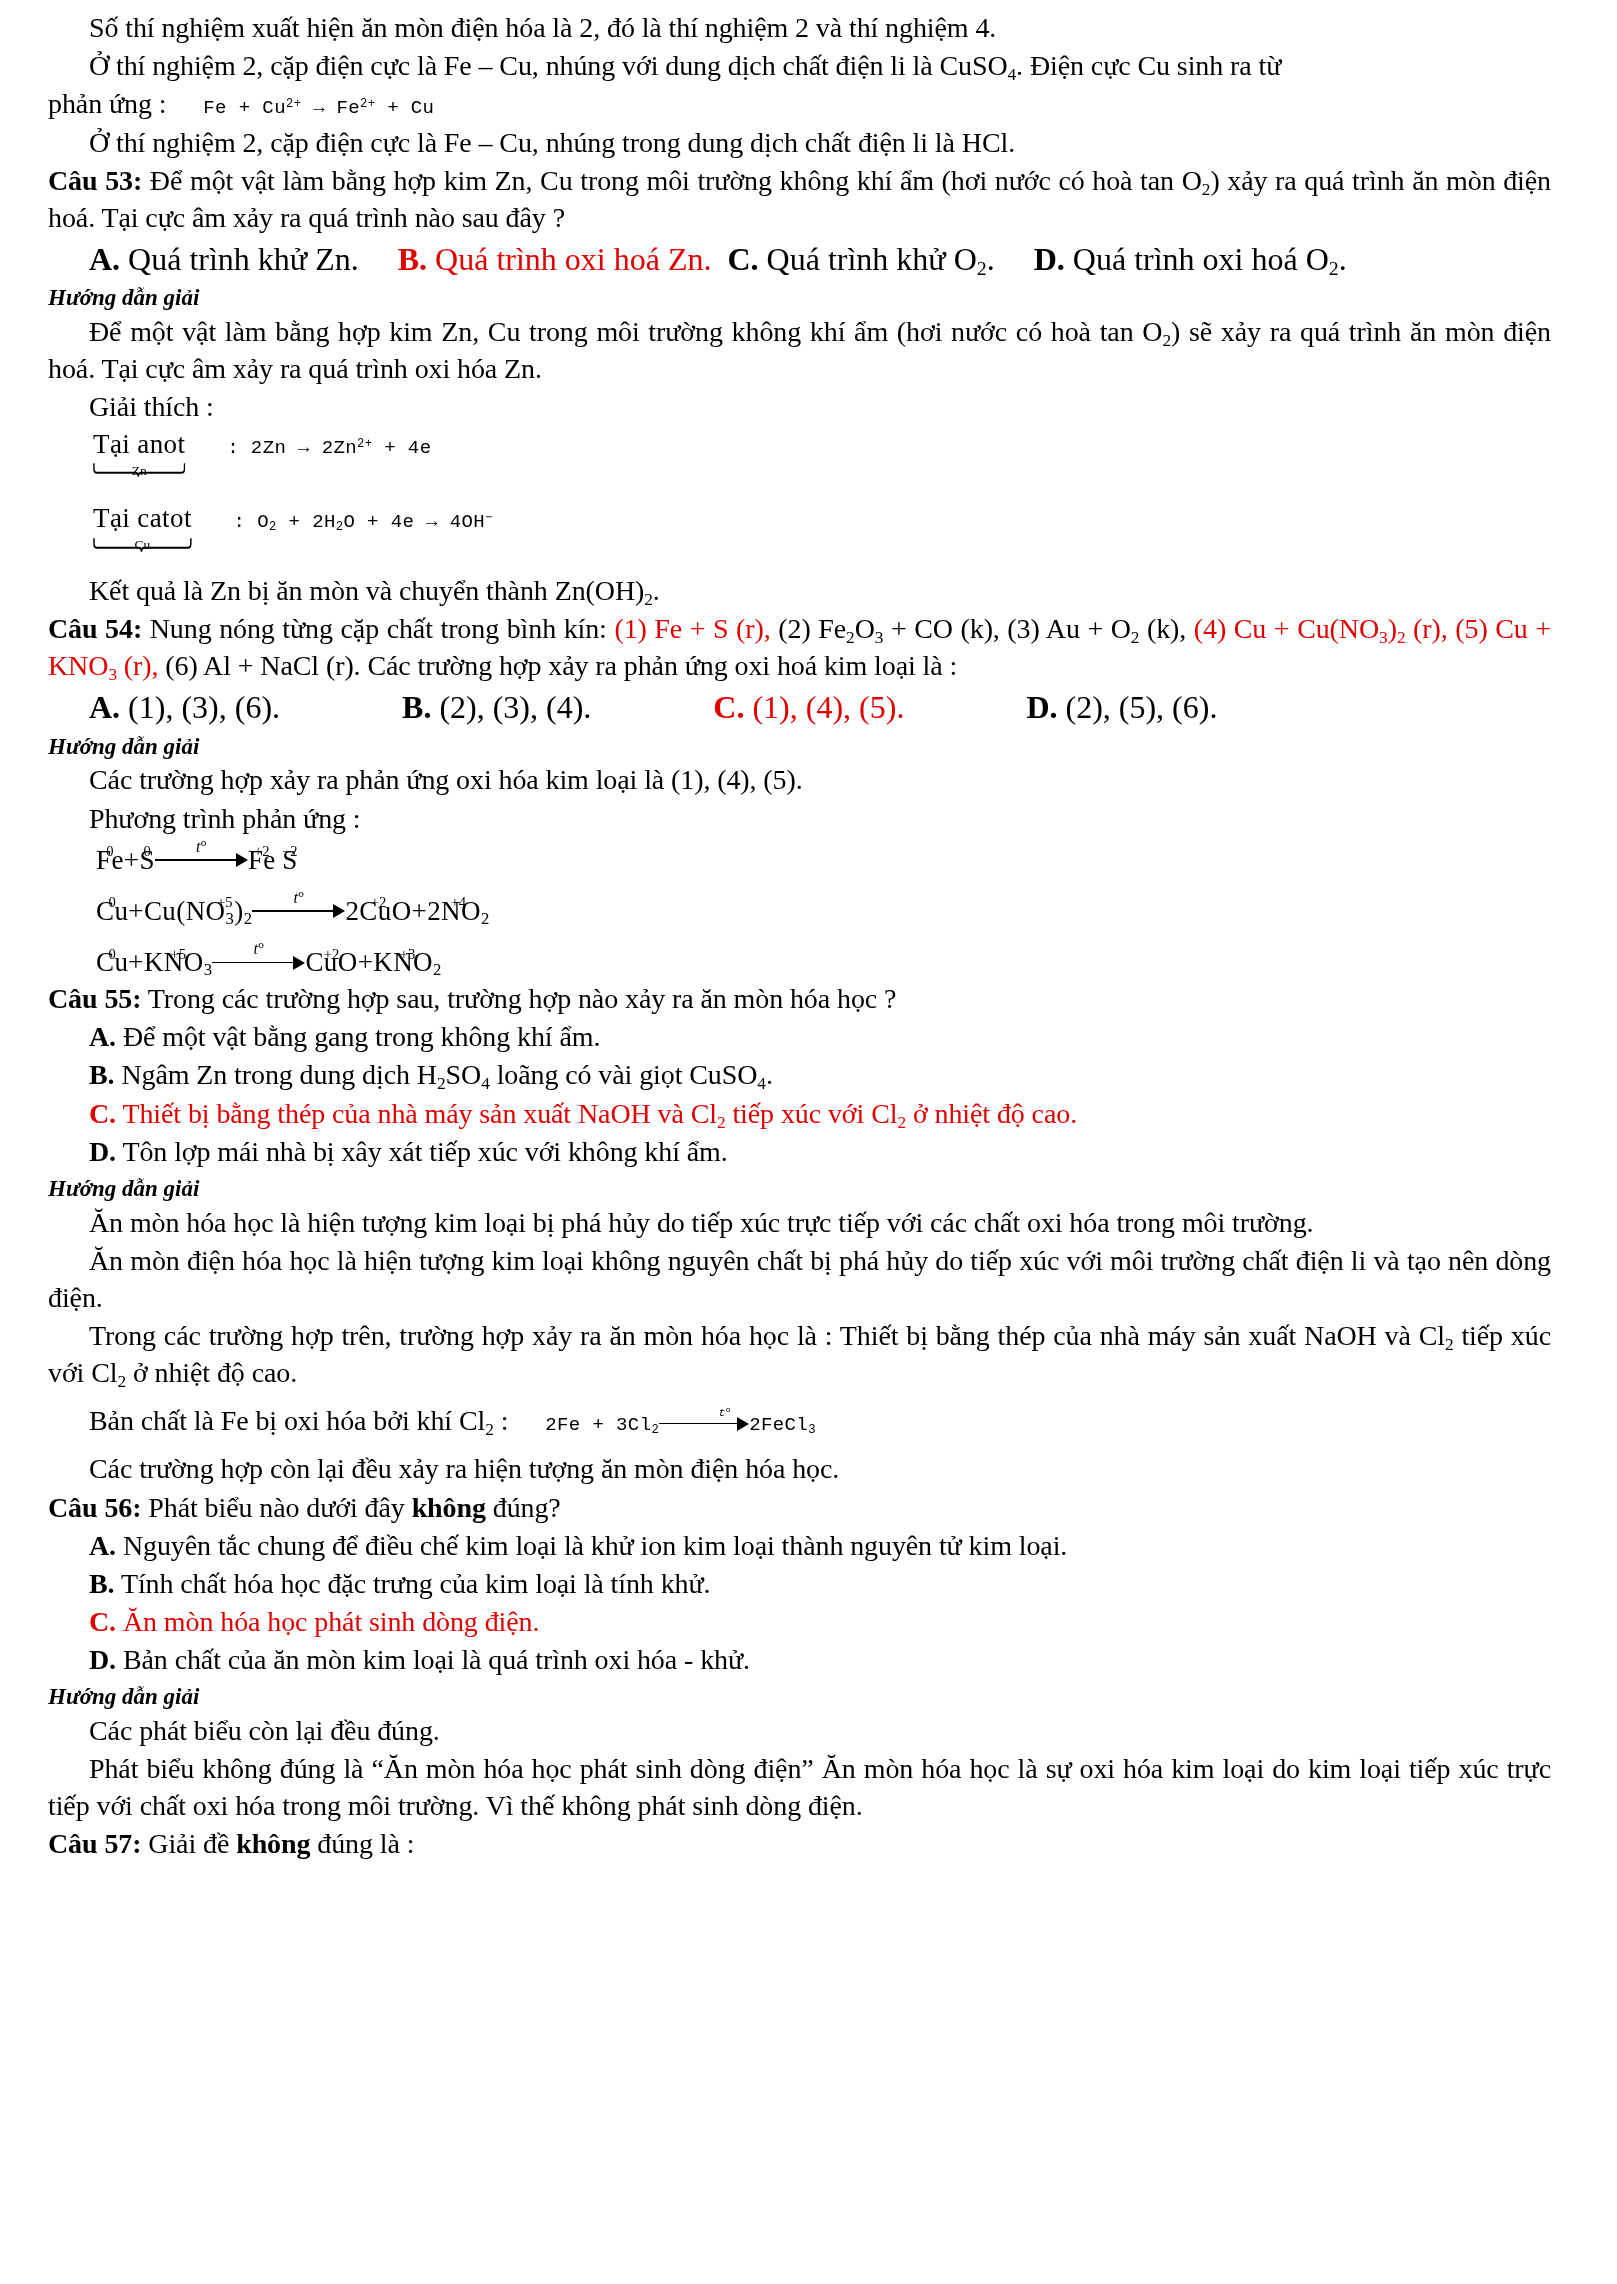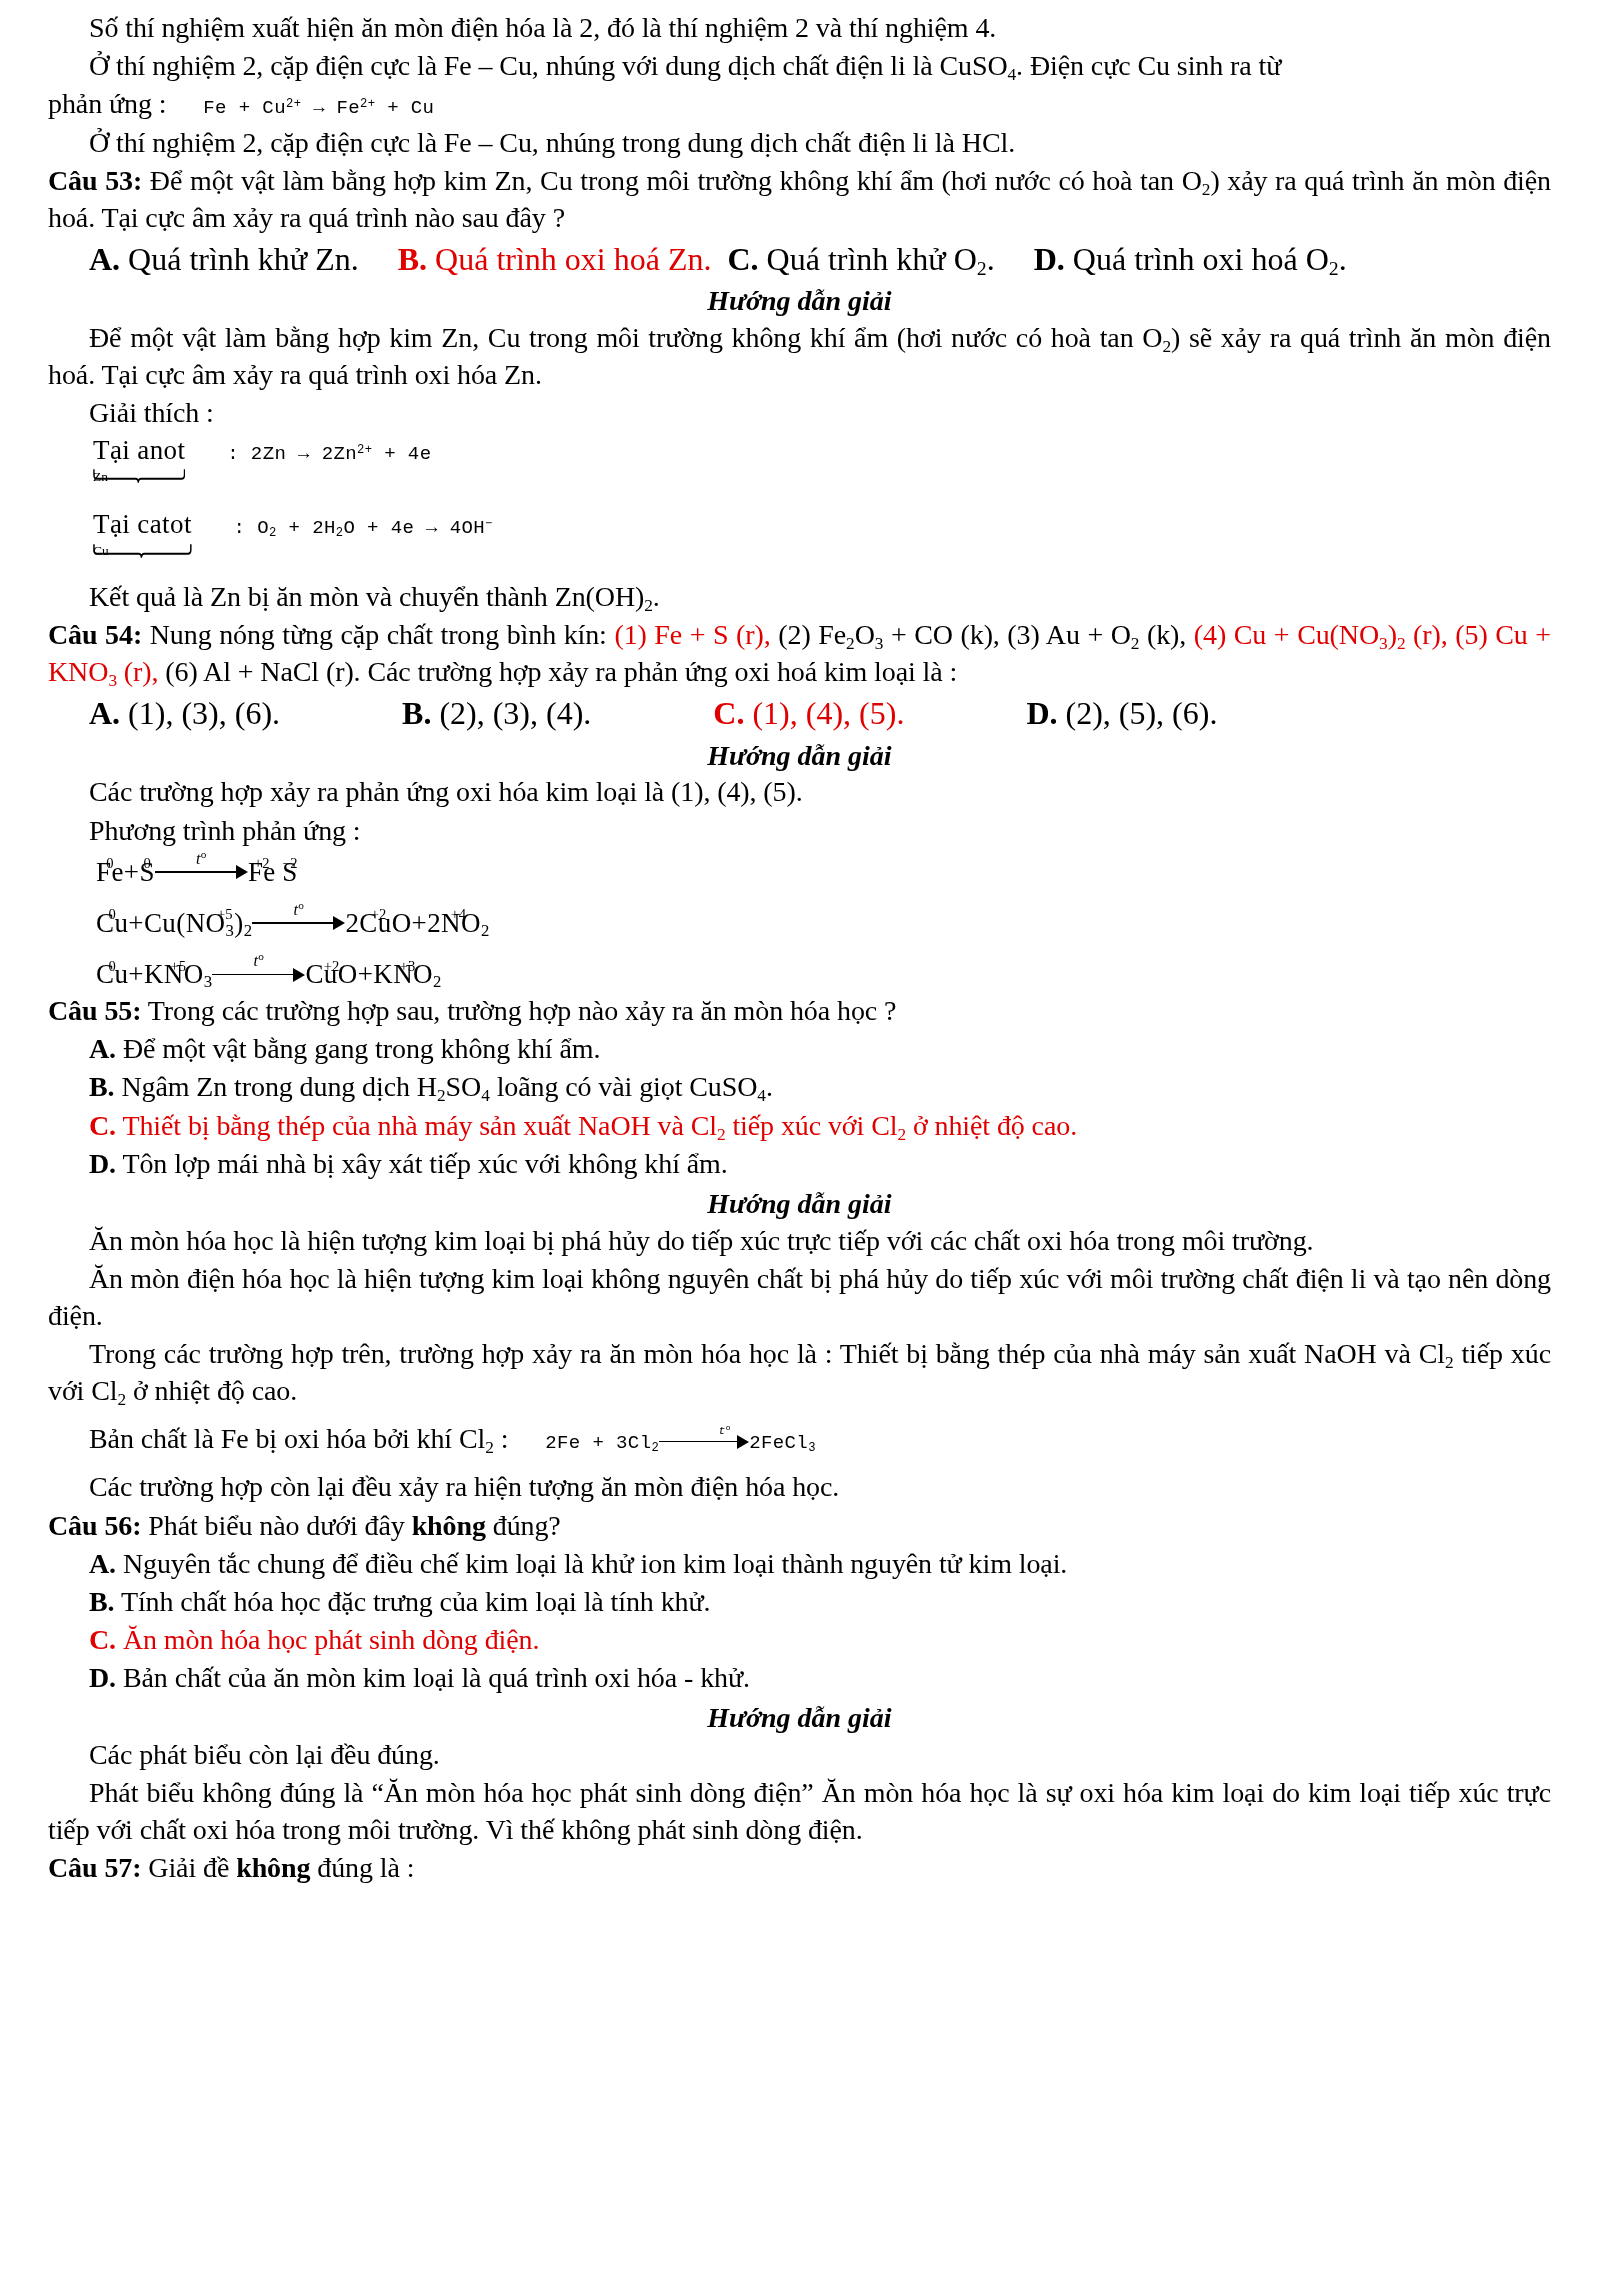--- a/index.html
+++ b/index.html
@@ -31,22 +31,21 @@
     margin: 0 0 1.4px 0;
     letter-spacing: -0.1px;
   }
   .p.indent { text-indent: 41px; }
   .p.nojust { text-align: left; }
   .bold { font-weight: bold; }
   .red { color: #e00000; }
   .hdg {
     font-style: italic;
     font-weight: bold;
-    font-size: 28px;
-    text-align: center;
+    font-size: 23px;
     margin: 5px 0 2.9px 0;
   }
   sub { font-size: 0.62em; vertical-align: -0.26em; line-height: 0; }
   sup { font-size: 0.62em; vertical-align: 0.52em; line-height: 0; }
 
   
   .opts {
     font-size: 32px;
     line-height: 1.32;
     margin: 0 0 1.4px 0;
@@ -143,21 +142,21 @@
     right: 0;
     top: 1.20em;
     height: 16px;
     font-size: 1em;
   }
   .bracegrp .brace svg { display: block; width: 100%; height: 16px; }
   .bracegrp .blabel {
     position: absolute;
     left: 0; right: 0;
     top: calc(1.20em + 17.4px);
-    text-align: left;
+    text-align: center;
     font-size: 0.50em;
     letter-spacing: 0;
   }
 </style>
 </head>
 <body>
 
 <div class="page">
 
   <p class="p indent">

